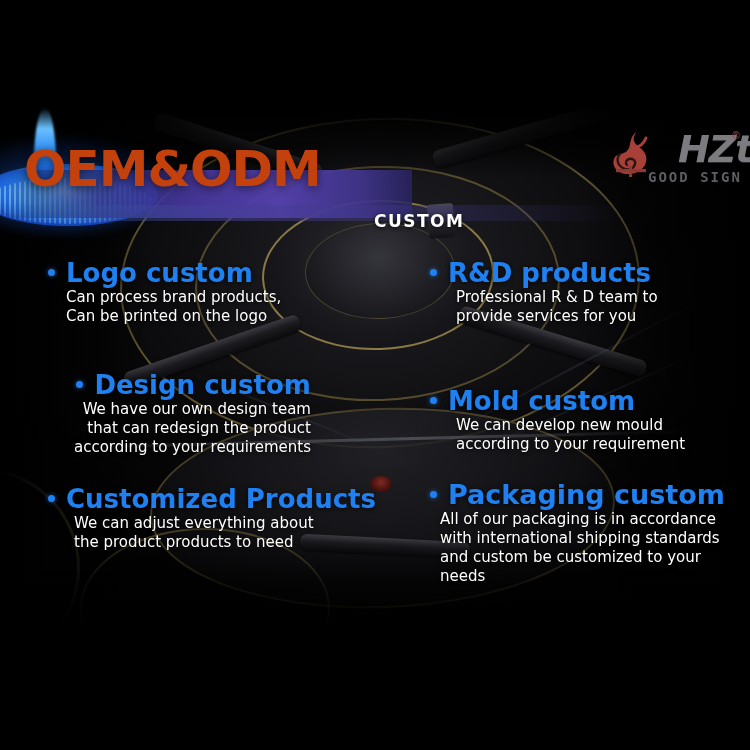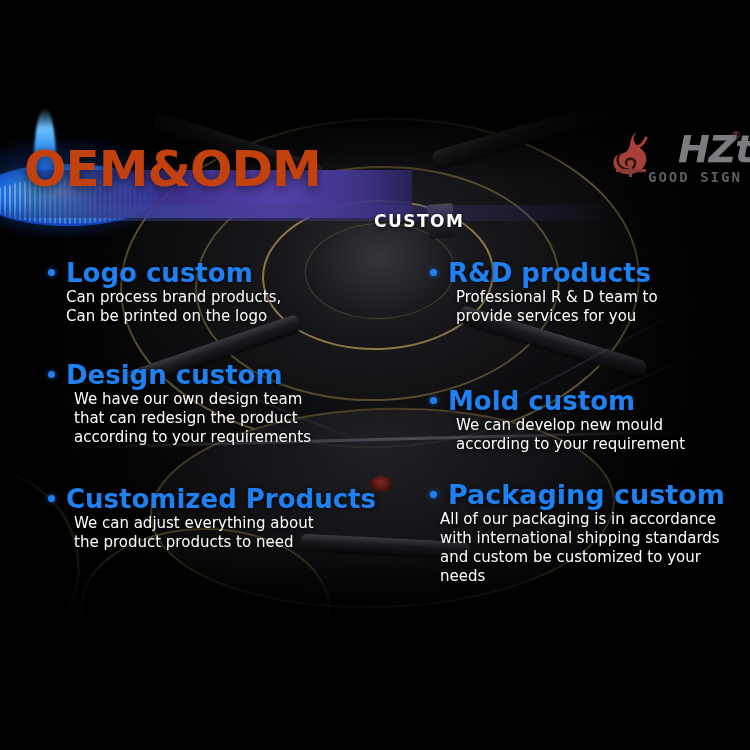--- a/index.html
+++ b/index.html
@@ -333,21 +333,21 @@
     color: #ffffff;
     text-shadow: 0 1px 4px rgba(0,0,0,0.9);
     white-space: pre-line;
   }
   .indent-1 { padding-left: 18px; }
   .indent-2 { padding-left: 26px; }
   .indent-3 { padding-left: 10px; }
 
   
   .f-logo      { left: 0;   top: 0;   }
-  .f-design    { left: 0;   top: 102px; }
+  .f-design    { left: 0;   top: 112px; text-align: right; }
   .f-custprod  { left: 0;   top: 226px; }
   
   .f-rd        { left: 0;   top: 0;   }
   .f-mold      { left: 0;   top: 128px; }
   .f-pack      { left: 0;   top: 222px; }
   .f-pack .feature-head { font-size: 27px; }
 
   
   .letterbox-top {
     position: absolute; left: 0; top: 0; width: 750px; height: 108px;

